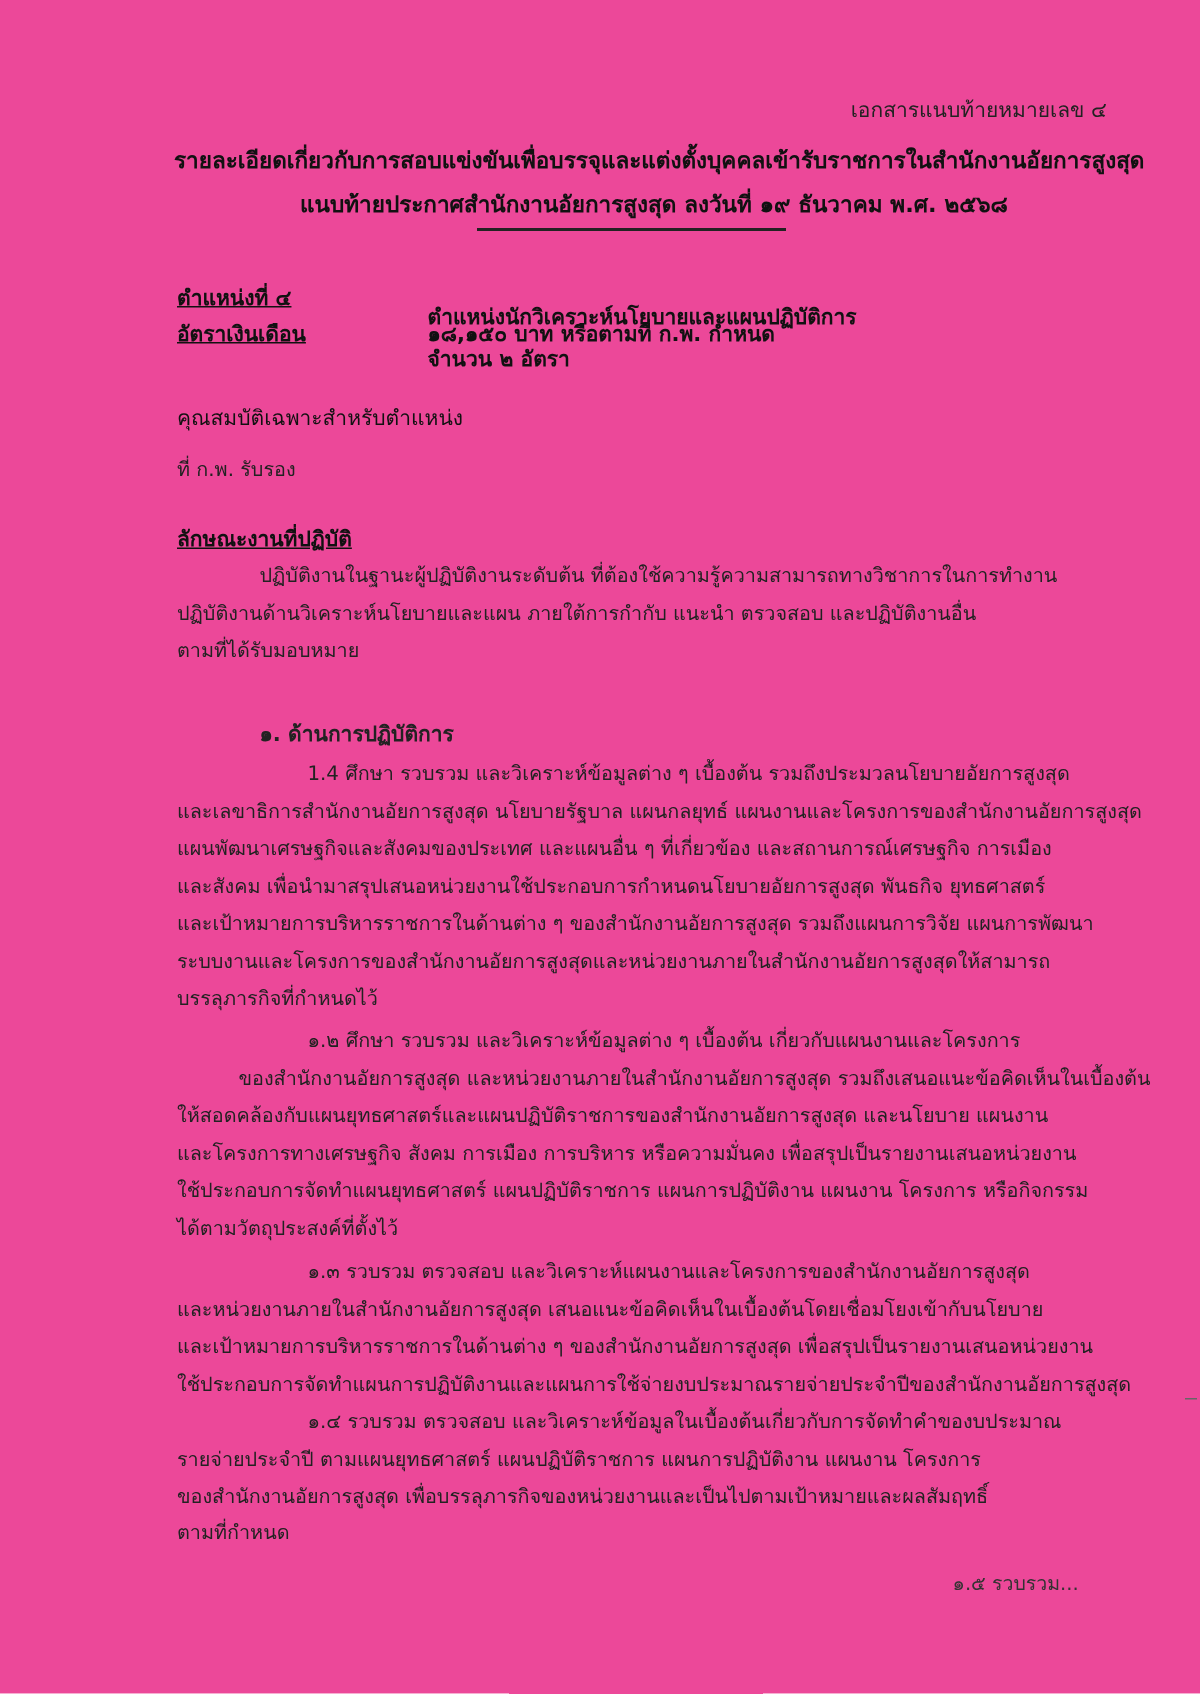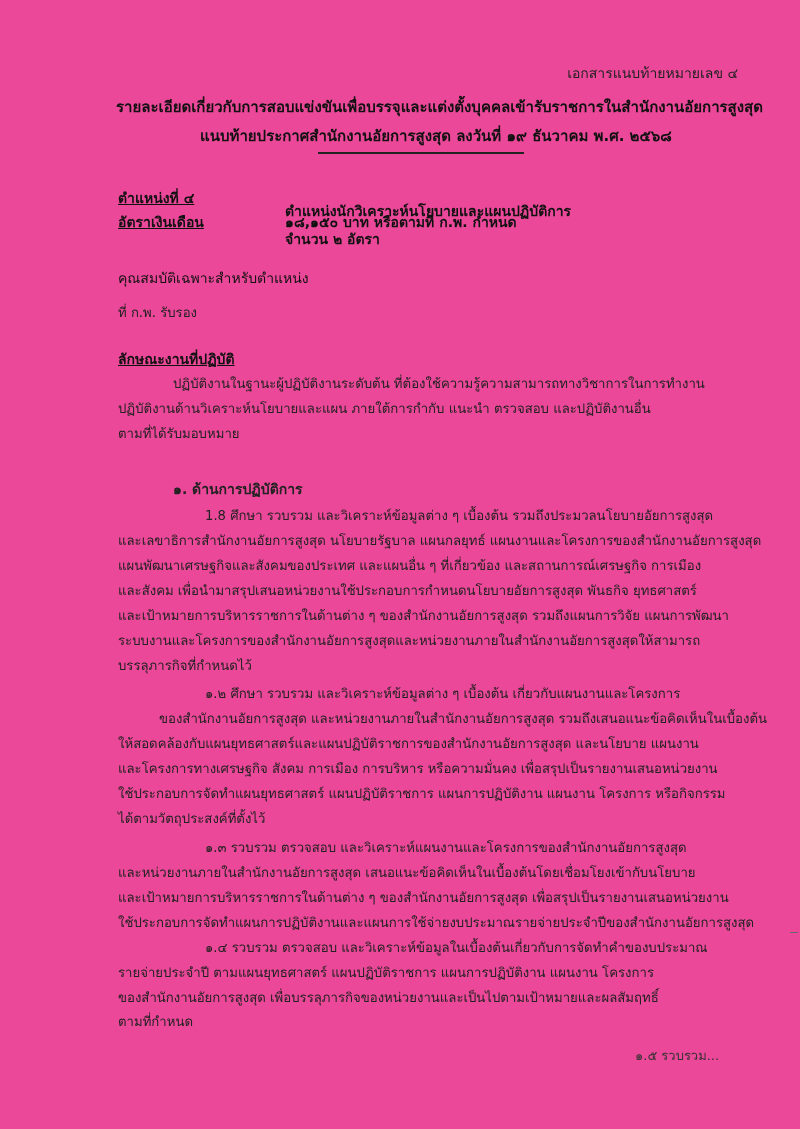--- a/index.html
+++ b/index.html
@@ -100,21 +100,21 @@
   <div class="abs section-head" style="top:267px;">คุณสมบัติเฉพาะสำหรับตำแหน่ง</div>
   <div class="abs para-line" style="top:302px;">ที่ ก.พ. รับรอง</div>
 
   <div class="abs section-head u" style="top:348px;">ลักษณะงานที่ปฏิบัติ</div>
   <div class="abs para-line indent" style="top:373px;">ปฏิบัติงานในฐานะผู้ปฏิบัติงานระดับต้น ที่ต้องใช้ความรู้ความสามารถทางวิชาการในการทำงาน</div>
   <div class="abs para-line" style="top:398px;">ปฏิบัติงานด้านวิเคราะห์นโยบายและแผน ภายใต้การกำกับ แนะนำ ตรวจสอบ และปฏิบัติงานอื่น</div>
   <div class="abs para-line" style="top:423px;">ตามที่ได้รับมอบหมาย</div>
 
   <div class="abs para-line indent bold" style="top:478px; font-size:14px;">๑. ด้านการปฏิบัติการ</div>
 
-  <div class="abs para-line" style="top:505px; left:205px;">1.8 ศึกษา รวบรวม และวิเคราะห์ข้อมูลต่าง ๆ เบื้องต้น รวมถึงประมวลนโยบายอัยการสูงสุด</div>
+  <div class="abs para-line" style="top:505px; left:205px;">1.4 ศึกษา รวบรวม และวิเคราะห์ข้อมูลต่าง ๆ เบื้องต้น รวมถึงประมวลนโยบายอัยการสูงสุด</div>
   <div class="abs para-line" style="top:530px;">และเลขาธิการสำนักงานอัยการสูงสุด นโยบายรัฐบาล แผนกลยุทธ์ แผนงานและโครงการของสำนักงานอัยการสูงสุด</div>
   <div class="abs para-line" style="top:555px;">แผนพัฒนาเศรษฐกิจและสังคมของประเทศ และแผนอื่น ๆ ที่เกี่ยวข้อง และสถานการณ์เศรษฐกิจ การเมือง</div>
   <div class="abs para-line" style="top:580px;">และสังคม เพื่อนำมาสรุปเสนอหน่วยงานใช้ประกอบการกำหนดนโยบายอัยการสูงสุด พันธกิจ ยุทธศาสตร์</div>
   <div class="abs para-line" style="top:605px;">และเป้าหมายการบริหารราชการในด้านต่าง ๆ ของสำนักงานอัยการสูงสุด รวมถึงแผนการวิจัย แผนการพัฒนา</div>
   <div class="abs para-line" style="top:630px;">ระบบงานและโครงการของสำนักงานอัยการสูงสุดและหน่วยงานภายในสำนักงานอัยการสูงสุดให้สามารถ</div>
   <div class="abs para-line" style="top:655px;">บรรลุภารกิจที่กำหนดไว้</div>
 
   <div class="abs para-line" style="top:683px; left:205px;">๑.๒ ศึกษา รวบรวม และวิเคราะห์ข้อมูลต่าง ๆ เบื้องต้น เกี่ยวกับแผนงานและโครงการ</div>
   <div class="abs para-line" style="top:708px;margin-left:41px;">ของสำนักงานอัยการสูงสุด และหน่วยงานภายในสำนักงานอัยการสูงสุด รวมถึงเสนอแนะข้อคิดเห็นในเบื้องต้น</div>
   <div class="abs para-line" style="top:733px;">ให้สอดคล้องกับแผนยุทธศาสตร์และแผนปฏิบัติราชการของสำนักงานอัยการสูงสุด และนโยบาย แผนงาน</div>

